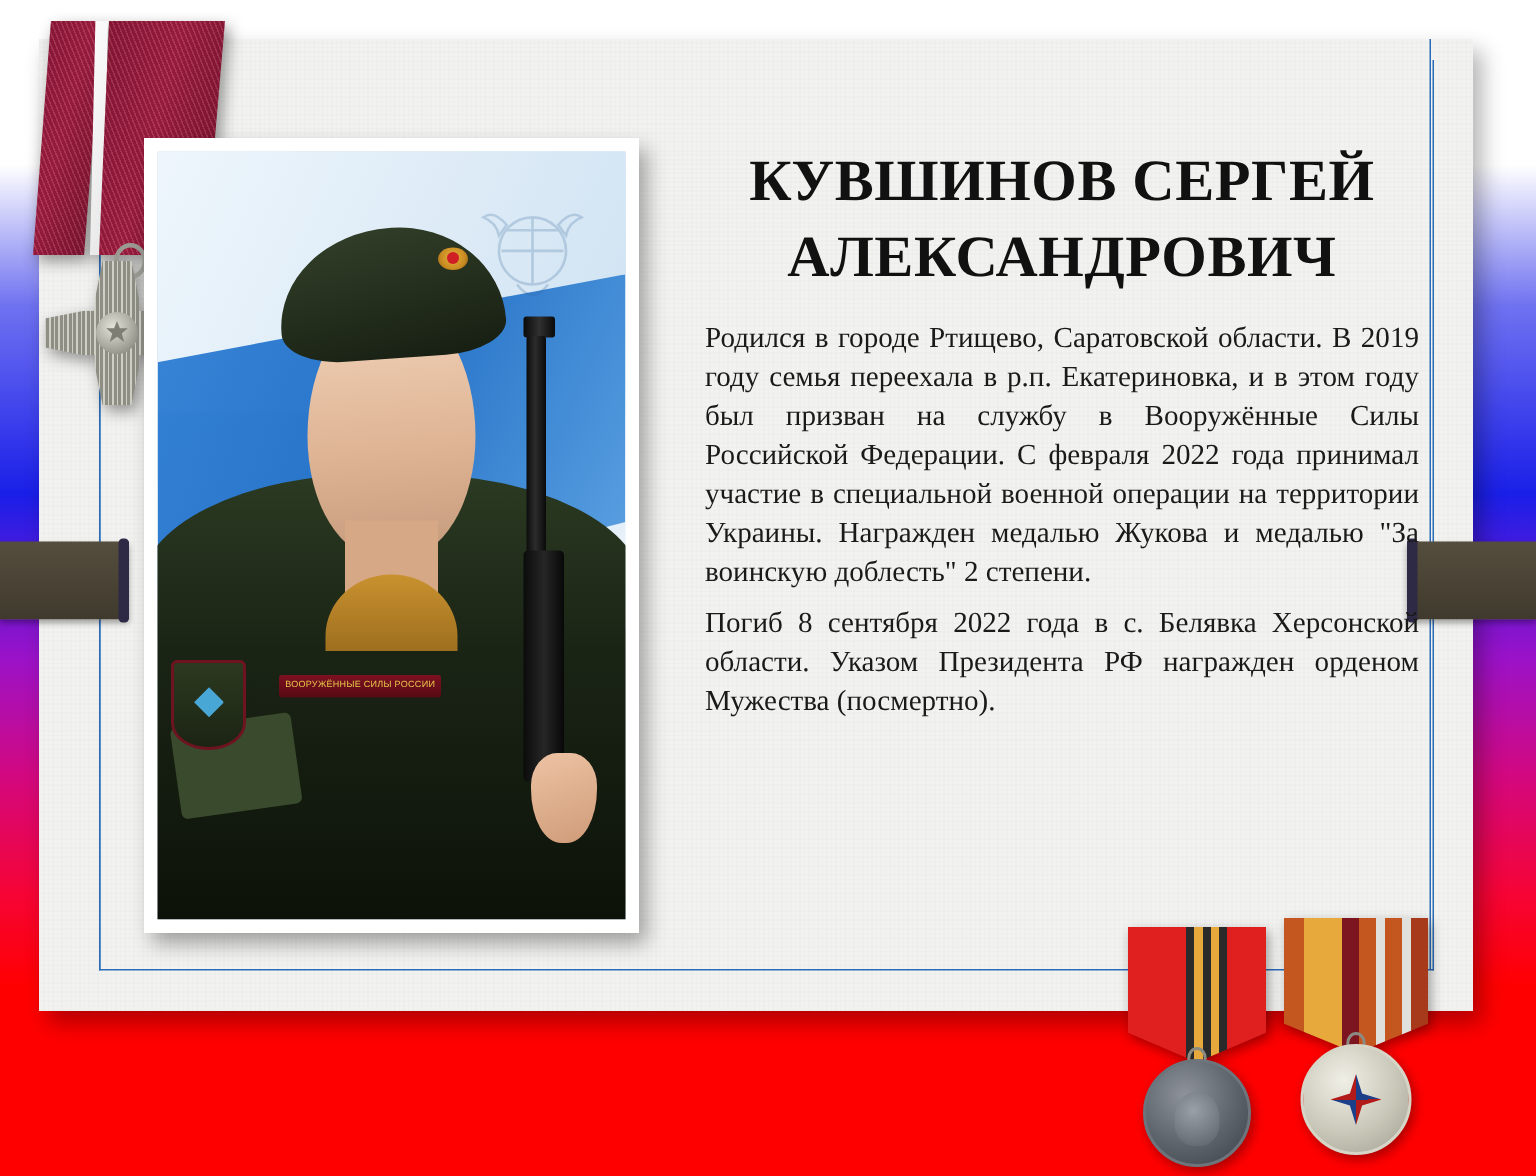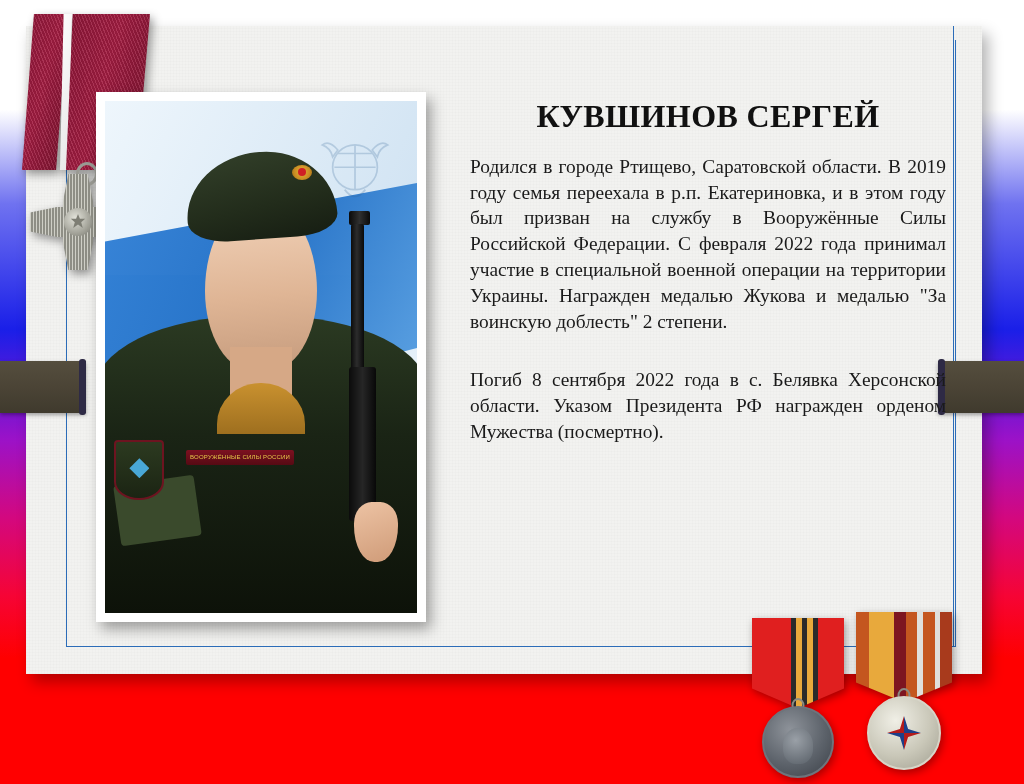--- a/index.html
+++ b/index.html
@@ -220,32 +220,32 @@
     content:"";position:absolute;left:50%;top:50%;transform:translate(-50%,-50%);
     width:16px;height:16px;background:#7e7e74;
     clip-path:polygon(50% 0,62% 30%,95% 30%,70% 52%,80% 88%,50% 66%,20% 88%,30% 52%,5% 30%,38% 30%);
   }
 
   
   .text-col{
     position:absolute;left:470px;top:96px;width:476px;
   }
   .name{
-    font-size:32px;font-weight:bold;text-align:center;line-height:1.30;
+    font-size:39px;font-weight:bold;text-align:center;line-height:1.30;
     color:#111111;letter-spacing:.4px;
   }
   .rank{
     font-size:17px;font-weight:bold;text-align:center;color:#111111;
     margin-top:15px;letter-spacing:.4px;
   }
   .para{
     font-size:19.4px;line-height:1.335;color:#1a1a1a;
     text-align:justify;text-justify:inter-word;margin-top:16px;
   }
-  .para.second{margin-top:32px;}
+  .para.second{margin-top:8px;}
 
   
   .medal{position:absolute;filter:drop-shadow(2px 3px 4px rgba(0,0,0,0.35));}
   .m1{left:752px;top:618px;width:92px;height:166px;}
   .m2{left:856px;top:612px;width:96px;height:172px;}
   .mr{
     position:absolute;left:0;top:0;width:100%;height:98px;
   }
   .mr1{
     background:
@@ -373,20 +373,21 @@
       <div class="rifle-muzzle"></div>
       <div class="rifle-barrel"></div>
       <div class="rifle-body"></div>
       <div class="hand"></div>
     </div>
   </div>
 
   <div class="text-col">
     <div class="name">
       <div>КУВШИНОВ СЕРГЕЙ</div>
+      <div>АЛЕКСАНДРОВИЧ</div>
     </div>
     <div class="para">Родился в городе Ртищево, Саратовской области. В 2019 году семья переехала в р.п. Екатериновка, и в этом году был призван на службу в Вооружённые Силы Российской Федерации. С февраля 2022 года принимал участие в специальной военной операции на территории Украины. Награжден  медалью Жукова и медалью "За воинскую доблесть" 2 степени.</div>
     <div class="para second">Погиб 8 сентября 2022 года в с. Белявка Херсонской области. Указом Президента РФ награжден орденом Мужества (посмертно).</div>
   </div>
 
   <div class="medal m1">
     <div class="mr mr1"></div>
     <div class="m-link m1-link"></div>
     <div class="m-disc m1-disc"></div>
   </div>

